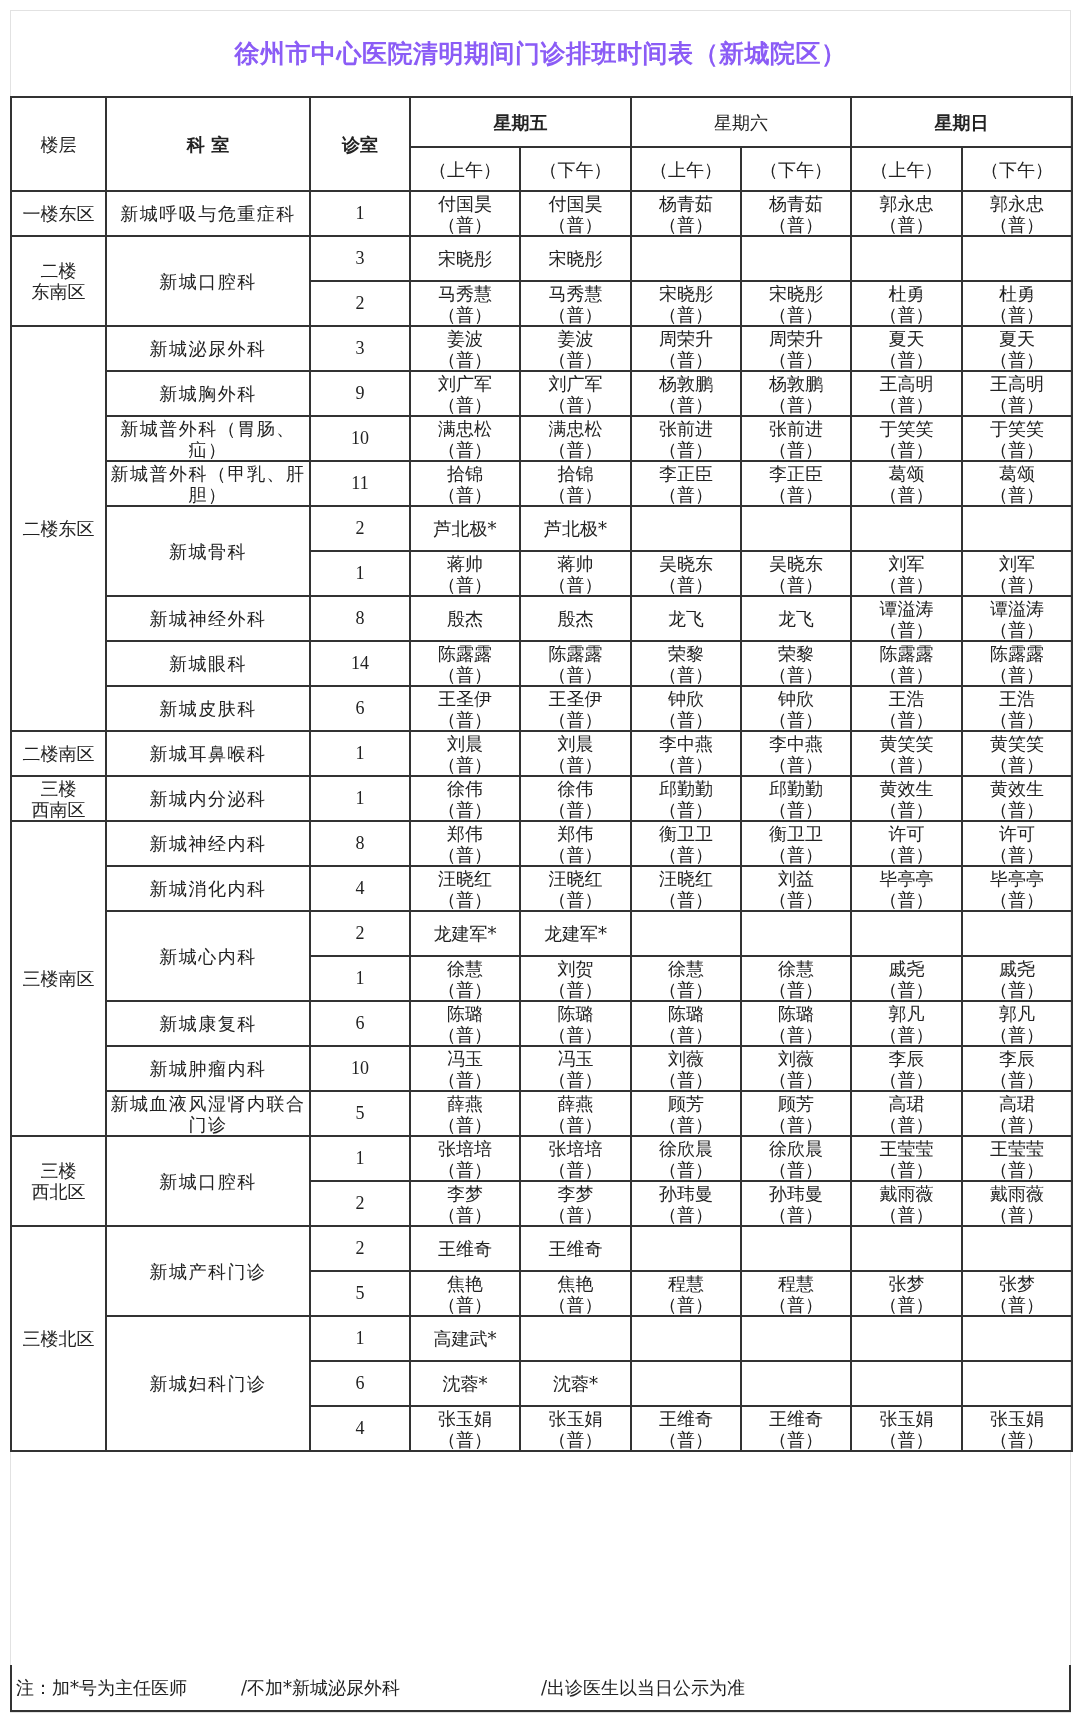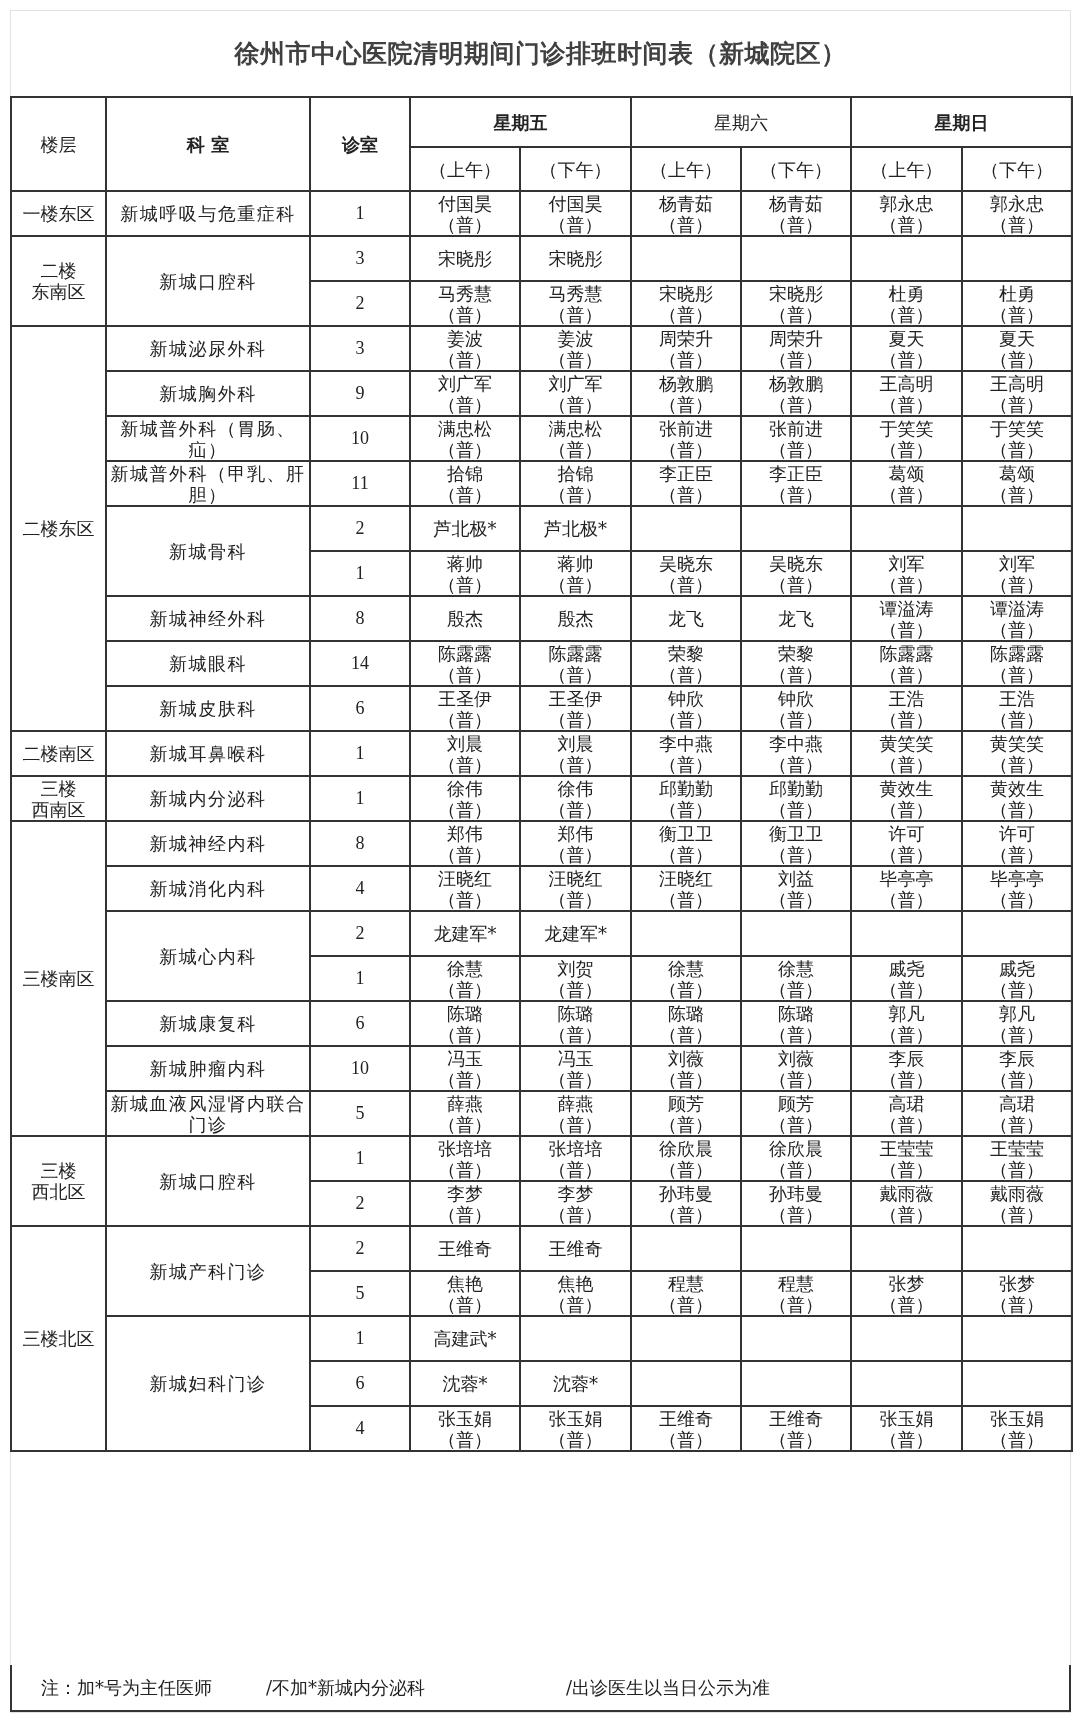--- a/index.html
+++ b/index.html
@@ -1,31 +1,31 @@
 <!DOCTYPE html>
 <html><head>
 <meta charset="utf-8">
 <style>
   html, body { margin: 0; padding: 0; background: #ffffff; }
   body { width: 1080px; height: 1723px; position: relative; font-family: "DejaVu Serif", "Liberation Serif", serif; color: #222; }
   .sheet { position: absolute; left: 10px; top: 10px; width: 1061px; height: 1703px; border: 1px solid #e2e2e2; box-sizing: border-box; }
-  .title { position: absolute; left: 10px; top: 10px; width: 1061px; height: 86px; display: flex; align-items: center; justify-content: center; font-size: 25px; font-weight: bold; letter-spacing: 0.5px; color: #404040; }
+  .title { position: absolute; left: 10px; top: 10px; width: 1061px; height: 86px; display: flex; align-items: center; justify-content: center; font-size: 25px; font-weight: bold; letter-spacing: 0.5px; color: #8b5cf6; }
   table.sched { position: absolute; left: 10px; top: 96px; width: 1061px; border-collapse: collapse; table-layout: fixed; }
   table.sched td, table.sched th { border: 2px solid #333; text-align: center; vertical-align: middle; padding: 0 2px; font-weight: normal; font-size: 18px; line-height: 21px; overflow: hidden; }
   table.sched th { font-size: 18px; }
   th.hdr-main { height: 48px; }
   th.hdr-sub { height: 42px; font-size: 19px; }
   td.floor { font-size: 18px; line-height: 24px; }
   td.dept { font-size: 16.5px; line-height: 21px; letter-spacing: 1.5px; border-radius: 9px; }
   td.room { font-family: "Liberation Serif", serif; font-size: 19px; }
   td.doc { font-size: 18px; line-height: 21px; }
   tr.drow td { height: 43px; }
   .doc-name { display: block; }
   .doc-tag { display: block; }
-  .note { position: absolute; left: 10px; top: 1665px; width: 1061px; height: 47px; border: 2px solid #333; border-top: none; box-sizing: border-box; display: flex; align-items: center; font-size: 18px; color: #222; padding-left: 25px; }
+  .note { position: absolute; left: 10px; top: 1665px; width: 1061px; height: 47px; border: 2px solid #333; border-top: none; box-sizing: border-box; display: flex; align-items: center; font-size: 18px; color: #222; }
   .note span { white-space: pre; }
   .note .n1 { margin-left: 4px; width: 225px; }
   .note .n2 { width: 300px; }
 </style>
 </head>
 <body>
 
 <div class="sheet"></div>
 
 <div class="title">徐州市中心医院清明期间门诊排班时间表（新城院区）</div>
@@ -773,15 +773,15 @@
         <td class="doc">
           <span class="doc-name">张玉娟</span>
           <span class="doc-tag">（普）</span>
         </td>
       </tr>
     </tbody>
 </table>
 
 <div class="note">
   <span class="n1">注：加*号为主任医师</span>
-  <span class="n2">/不加*新城内分泌科</span>
+  <span class="n2">/不加*新城泌尿外科</span>
   <span class="n3">/出诊医生以当日公示为准</span>
 </div>
 
 </body></html>

